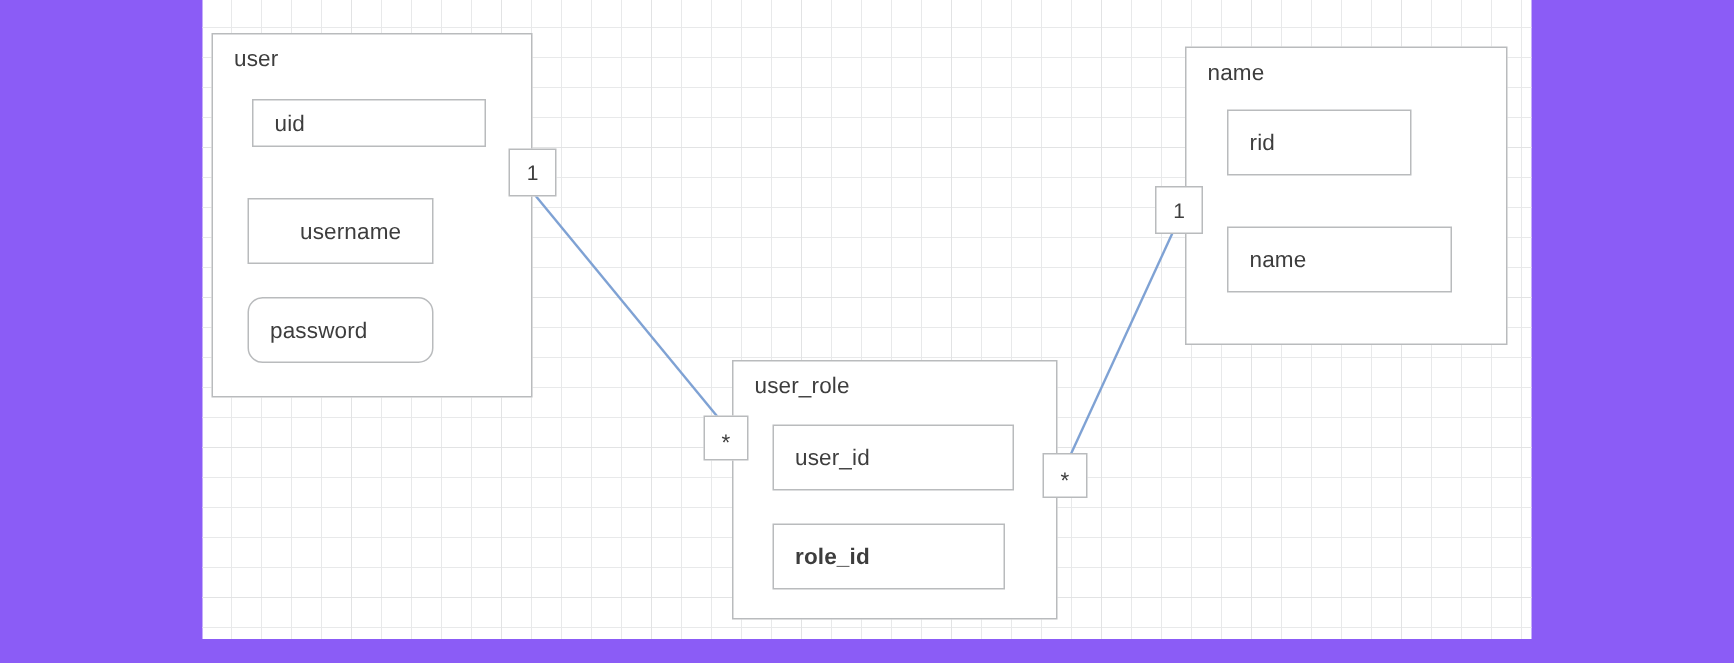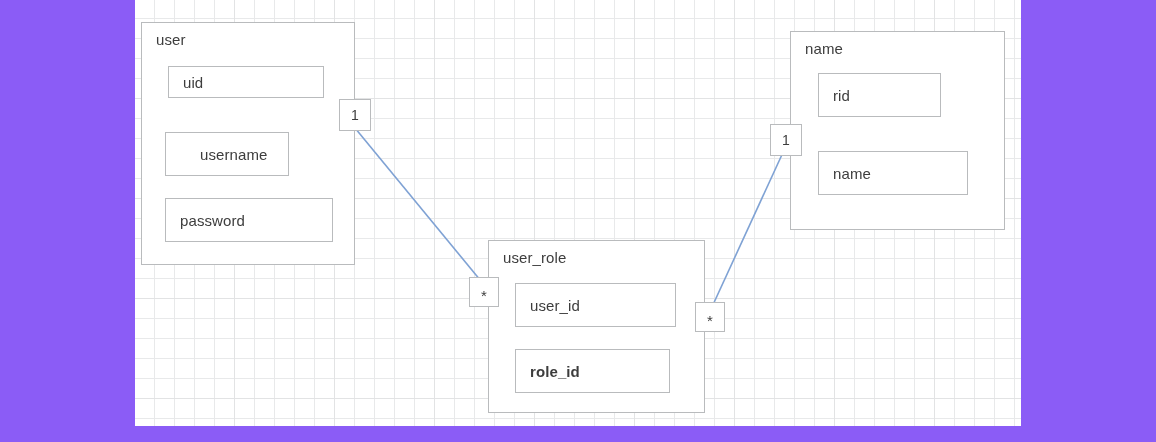--- a/index.html
+++ b/index.html
@@ -110,21 +110,21 @@
   <div id="entity-layer">
       <div class="entity" style="left: 141px; top: 22px; width: 214px; height: 243px;">
         <div class="entity-title">user</div>
       </div>
       <div class="attr" style="left: 168px; top: 66px; width: 156px; height: 32px;">
         <span>uid</span>
       </div>
       <div class="attr" style="left: 165px; top: 132px; width: 124px; height: 44px; padding-left: 20px;">
         <span>username</span>
       </div>
-      <div class="attr" style="left: 165px; top: 198px; width: 168px; height: 44px;">
+      <div class="attr" style="left: 165px; top: 198px; width: 124px; height: 44px; border-radius: 10px;">
         <span>password</span>
       </div>
       <div class="entity" style="left: 790px; top: 31px; width: 215px; height: 199px;">
         <div class="entity-title">name</div>
       </div>
       <div class="attr" style="left: 818px; top: 73px; width: 123px; height: 44px;">
         <span>rid</span>
       </div>
       <div class="attr" style="left: 818px; top: 151px; width: 150px; height: 44px;">
         <span>name</span>

